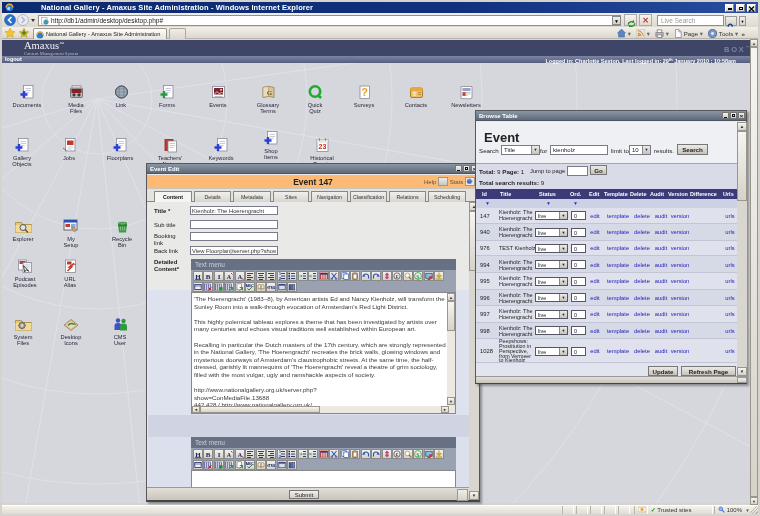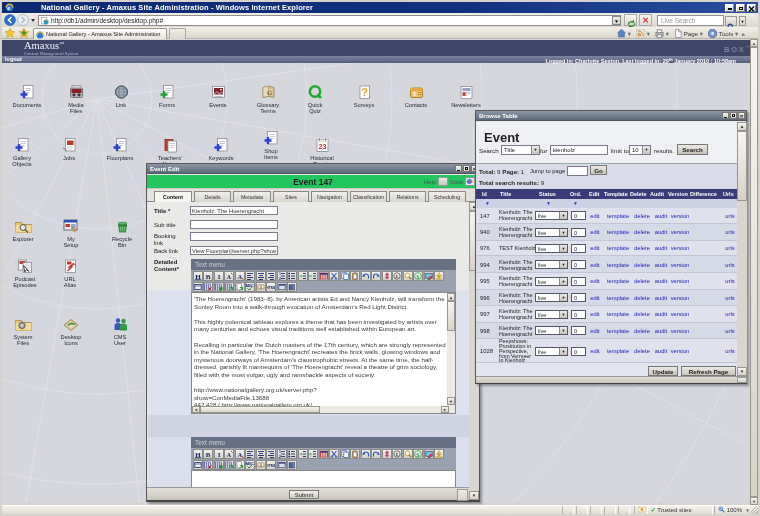--- a/index.html
+++ b/index.html
@@ -349,21 +349,21 @@
         <path d="M8 14.5v-4.2q0-2.8 3.5-2.8t3.5 2.8v4.2z" fill="#2f9a40"></path>
       </svg>CMS<br>User</div>
 </div>
 
 <div id="windows">
 
 <div class="win" id="eventedit" style="left:146px;top:163px;width:334px;height:339px;border-bottom:2px solid #444;border-right:1px solid #555">
   <div class="wtitle">Event Edit
     <span class="wbtns"><span class="wbtn"><span style="display:block;margin:4px auto 0;width:3.5px;height:1.2px;background:#111"></span></span><span class="wbtn"><span style="display:block;margin:1.2px auto 0;width:3.5px;height:3.2px;border:0.8px solid #111"></span></span><span class="wbtn" style="font-size:6px;line-height:6px">×</span></span>
   </div>
-  <div class="abs" style="left:0;top:11px;width:332px;height:14px;background:#22c55e;border-bottom:1px solid #c8c5be">
+  <div class="abs" style="left:0;top:11px;width:332px;height:14px;background:#fdba74;border-bottom:1px solid #c8c5be">
     <div style="text-align:center;font-size:8.5px;font-weight:bold;color:#222;line-height:14px">Event 147</div>
     <div class="abs" style="right:4px;top:2px;font-size:6px;color:#555">Help
       <span style="display:inline-block;width:10px;height:9px;background:linear-gradient(#eceae4,#cac7c0);border:1px solid #999;vertical-align:-2px"></span> Stats
       <svg width="10" height="9" viewBox="0 0 12 11" style="vertical-align:-2px;background:#e8e8ea;border:1px solid #999">
             <circle cx="5" cy="5" r="4" fill="#3a6fd0"></circle>
             <path d="M3 7a5 4 0 0 1 8-2" fill="#e84a3a"></path>
             <path d="M1 5a4.5 4.5 0 0 1 8 0" fill="none" stroke="#88b0e8" stroke-width="1.2"></path>
           </svg>
     </div>
   </div>

